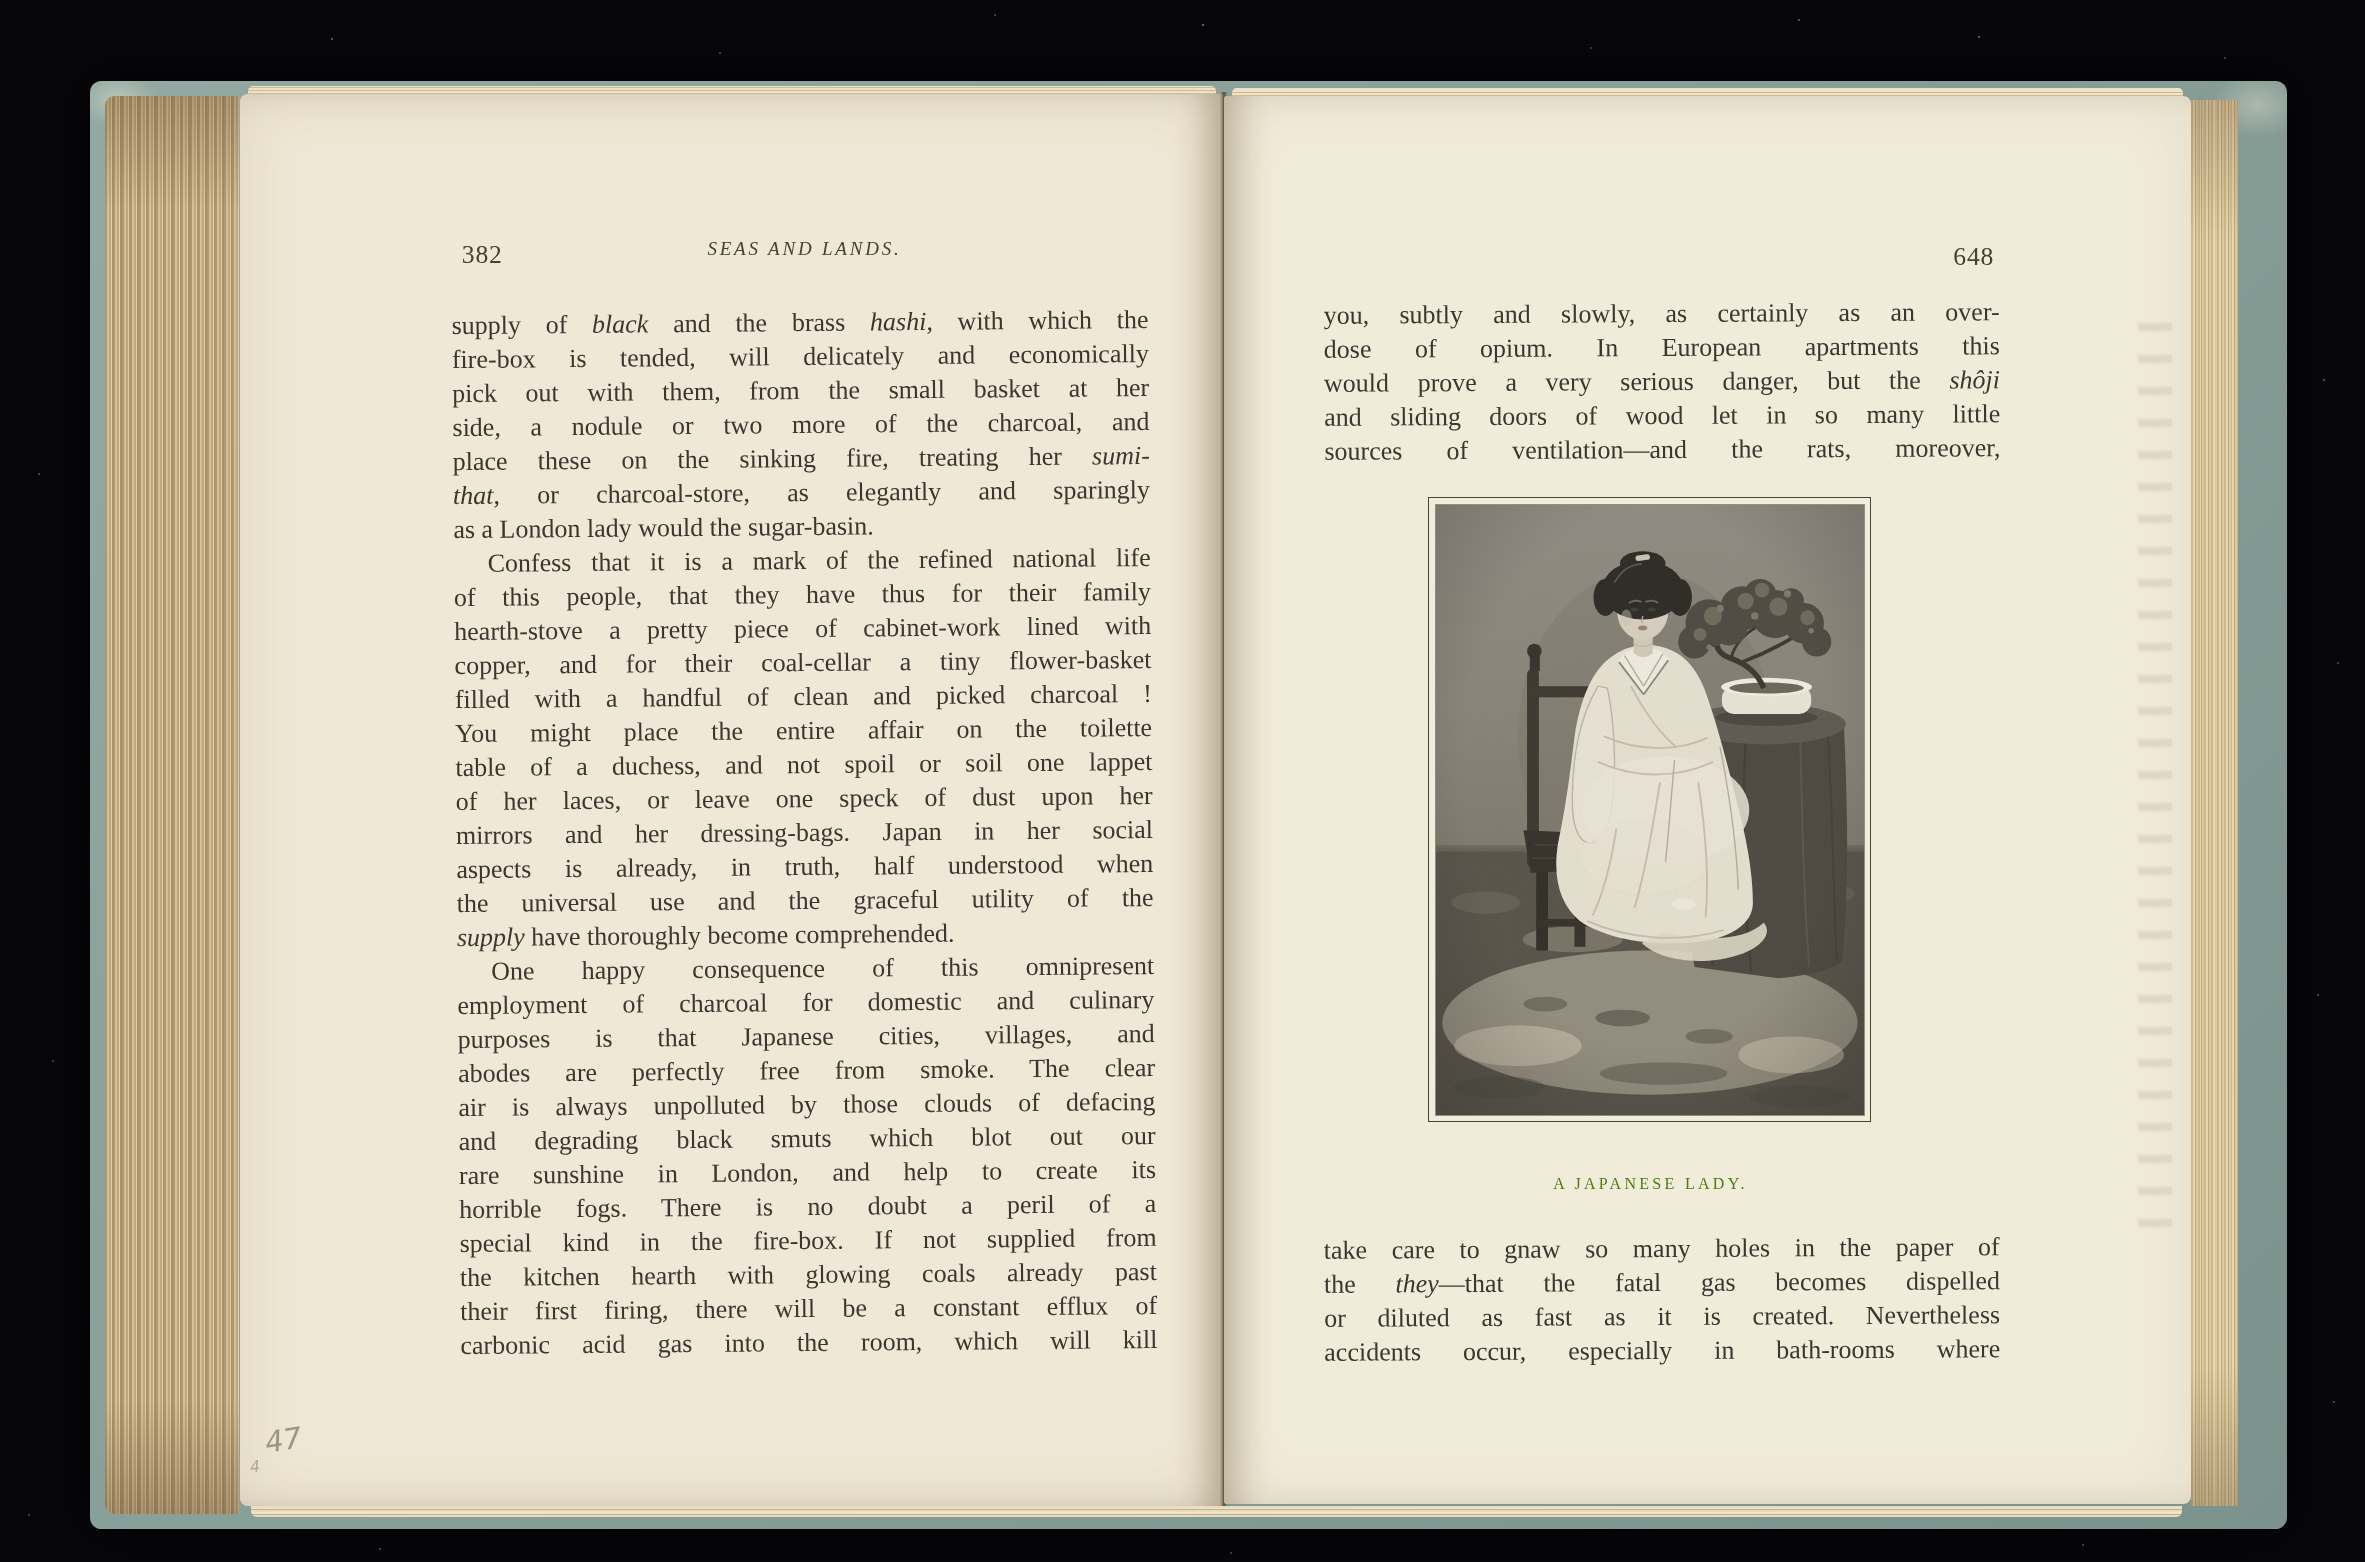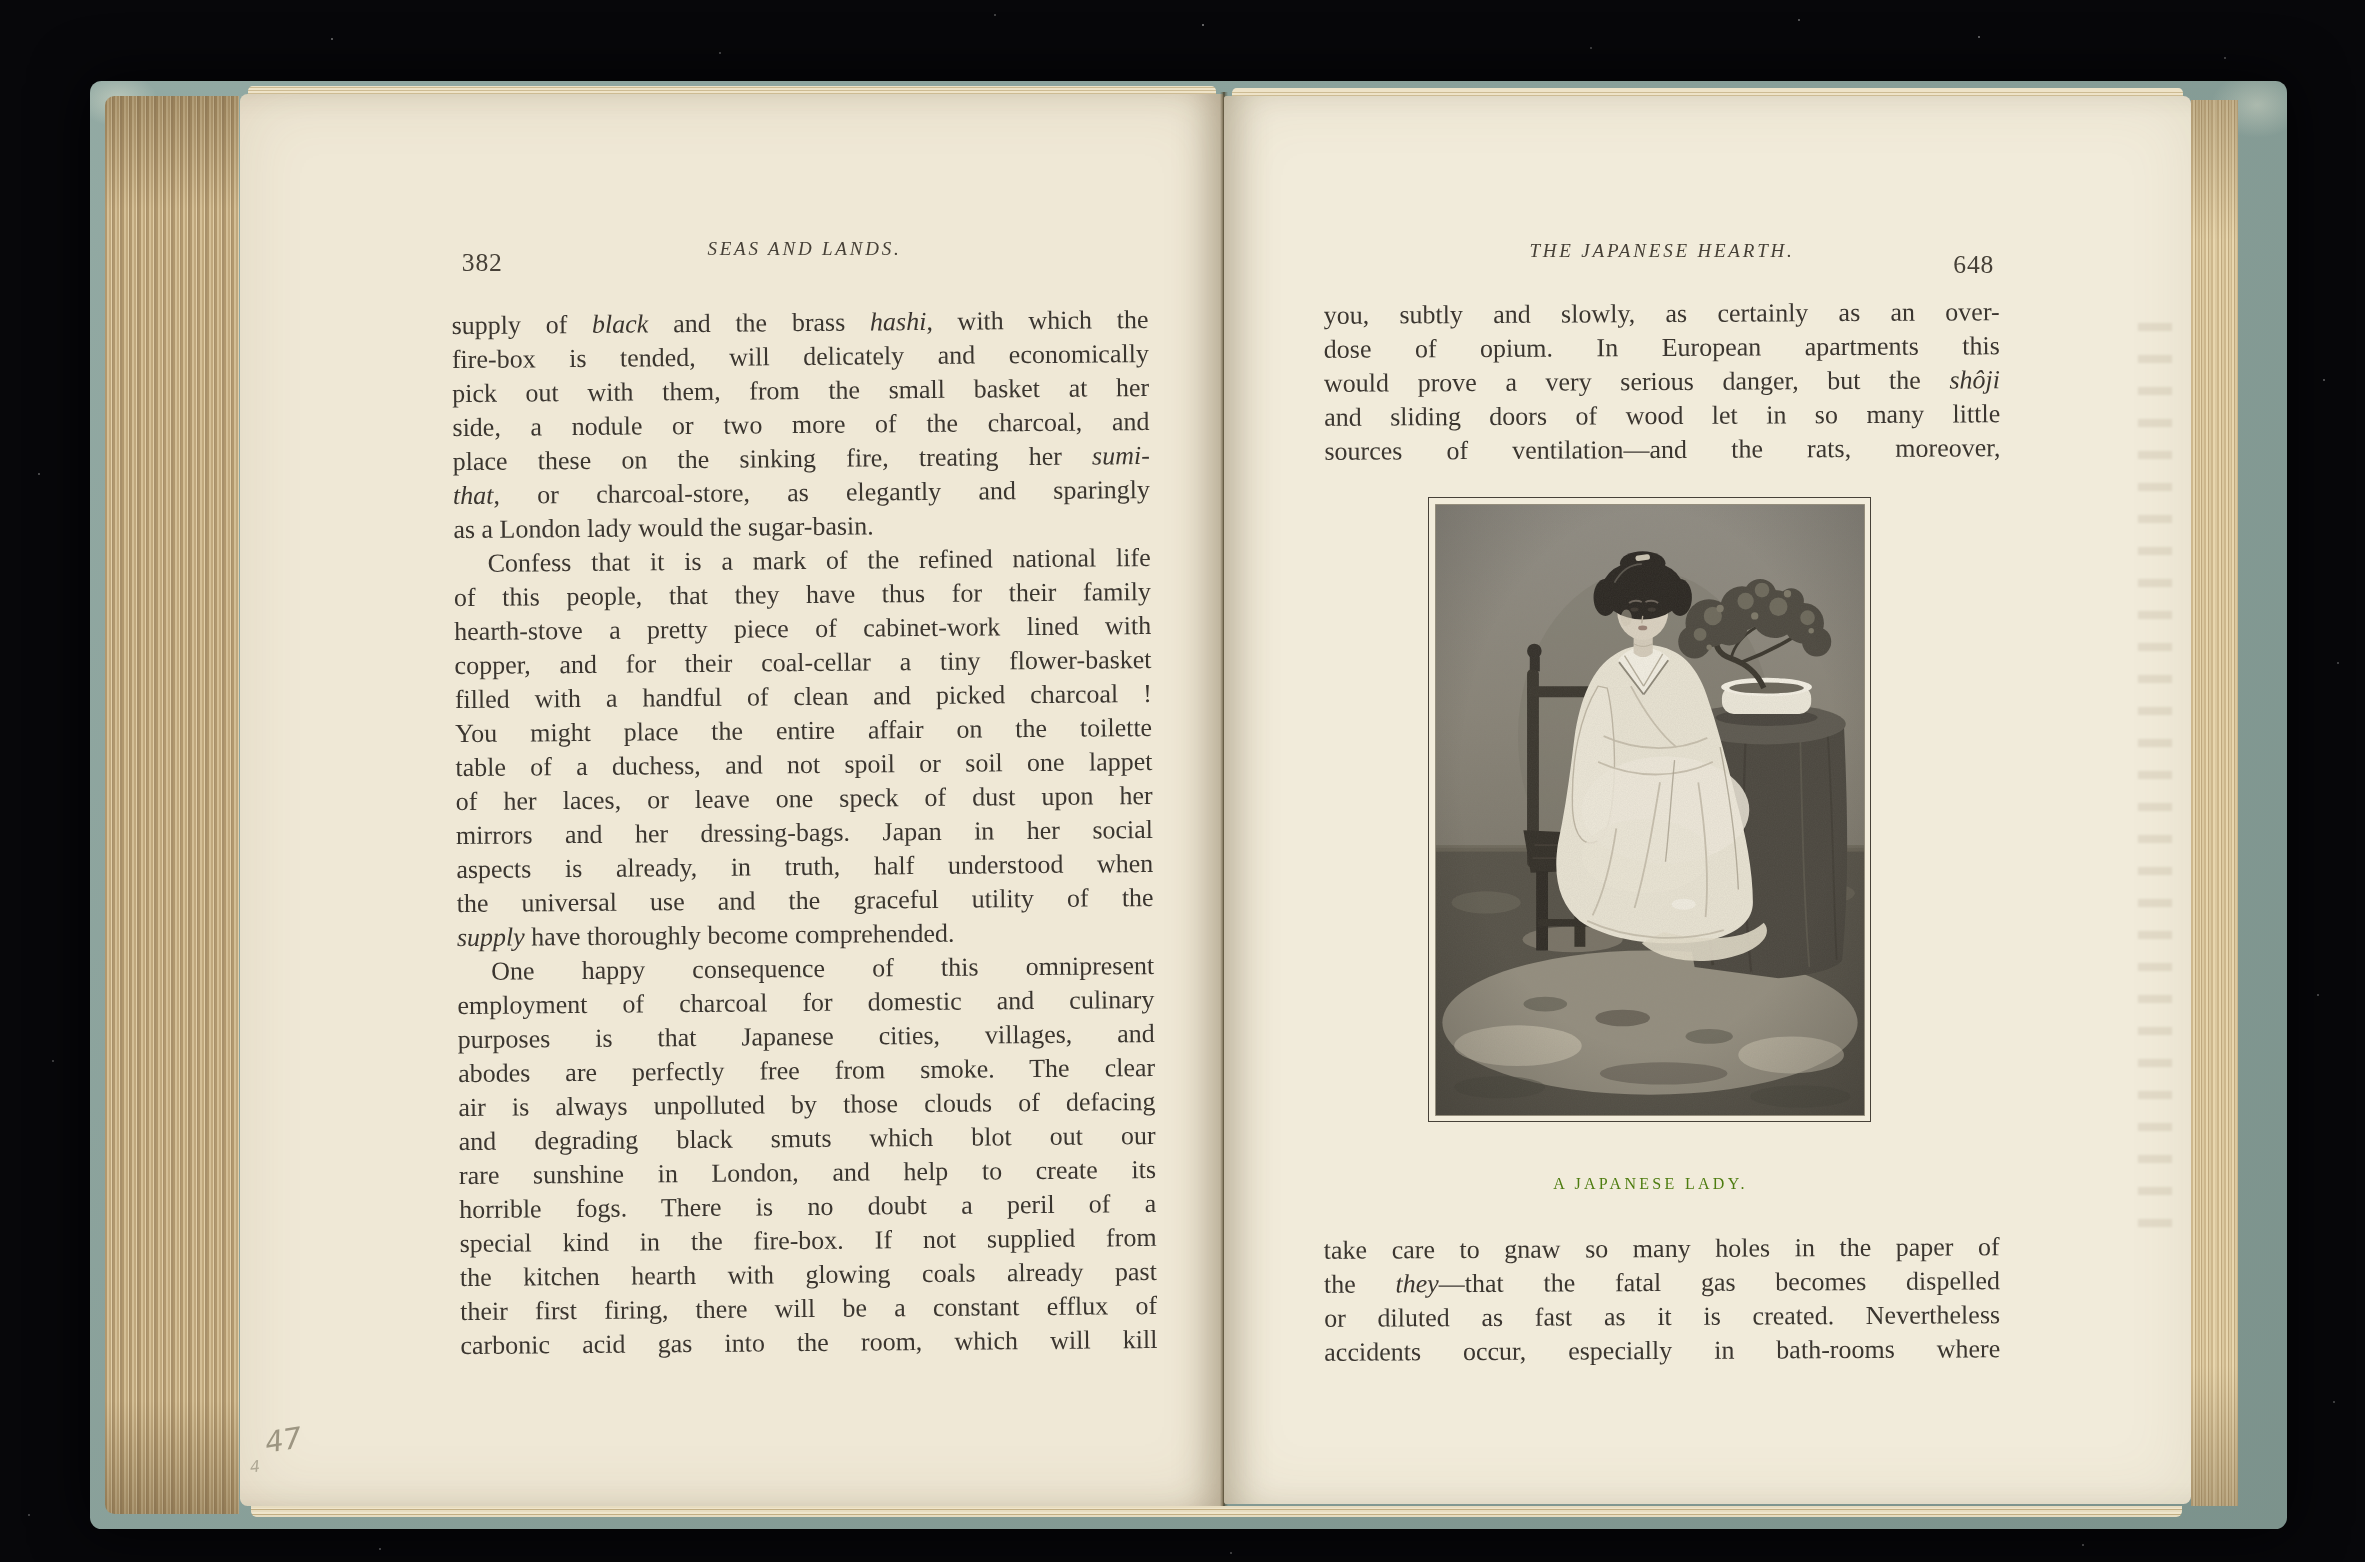--- a/index.html
+++ b/index.html
@@ -36,21 +36,21 @@
         border-radius:7.6px 2.8px 2.8px 7.6px;
         box-shadow:inset -28px 0 34px -13.2px rgba(80,62,32,.35), inset 0 0 66px rgba(120,95,50,.13);}
   .page-right{left:1134px;top:15px;width:967px;height:1408px;background:#f1ebda;
         border-radius:2.8px 7.6px 7.6px 2.8px;
         box-shadow:inset 28px 0 34px -15px rgba(80,62,32,.30), inset 0 0 66px rgba(120,95,50,.10);}
   .gutter{position:absolute;left:1130px;top:11.4px;width:7.6px;height:1414px;
         background:linear-gradient(90deg,rgba(60,50,25,0),rgba(72,60,34,.55) 40%,#3f3722 50%,rgba(72,60,34,.5) 60%,rgba(60,50,25,0));}
 
   
   .header-row{position:absolute;height:40px;color:#464037;}
-  .page-num{position:absolute;top:1.9px;font-size:25.6px;letter-spacing:0.9px;margin-top:8px;}
+  .page-num{position:absolute;top:1.9px;font-size:25.6px;letter-spacing:0.9px;}
   .running-title{position:absolute;left:0;right:0;top:0;text-align:center;
         font-style:italic;font-size:19px;letter-spacing:2.8px;}
 
   .body-text{position:absolute;font-size:26px;line-height:34px;color:#3b3630;}
   .line{text-align:justify;text-align-last:justify;white-space:normal;}
   .line.endline{text-align-last:left;}
   .para.indent .line:first-child{text-indent:34px;}
   em{font-style:italic;}
 
   .pl-header{left:216px;top:144px;width:697px;}
@@ -146,21 +146,20 @@
         </div>
       </div>
     <div class="pencil">47</div>
     <div class="pencil-2">4</div>
   </div>
 
   <div class="gutter"></div>
 
   <div class="page page-right">
     <div class="header-row pr-header">
-      <span class="running-title">THE JAPANESE HEARTH.</span>
       <span class="page-num">648</span>
     </div>
 
     <div class="body-text pr-body-top">
         <div class="para">
           <div class="line"><span>you, subtly and slowly, as certainly as an over-</span></div>
           <div class="line"><span>dose of opium.  In European apartments this</span></div>
           <div class="line"><span>would prove a very serious danger, but the </span><em>shôji</em></div>
           <div class="line"><span>and sliding doors of wood let in so many little</span></div>
           <div class="line"><span>sources of ventilation—and the rats, moreover,</span></div>

